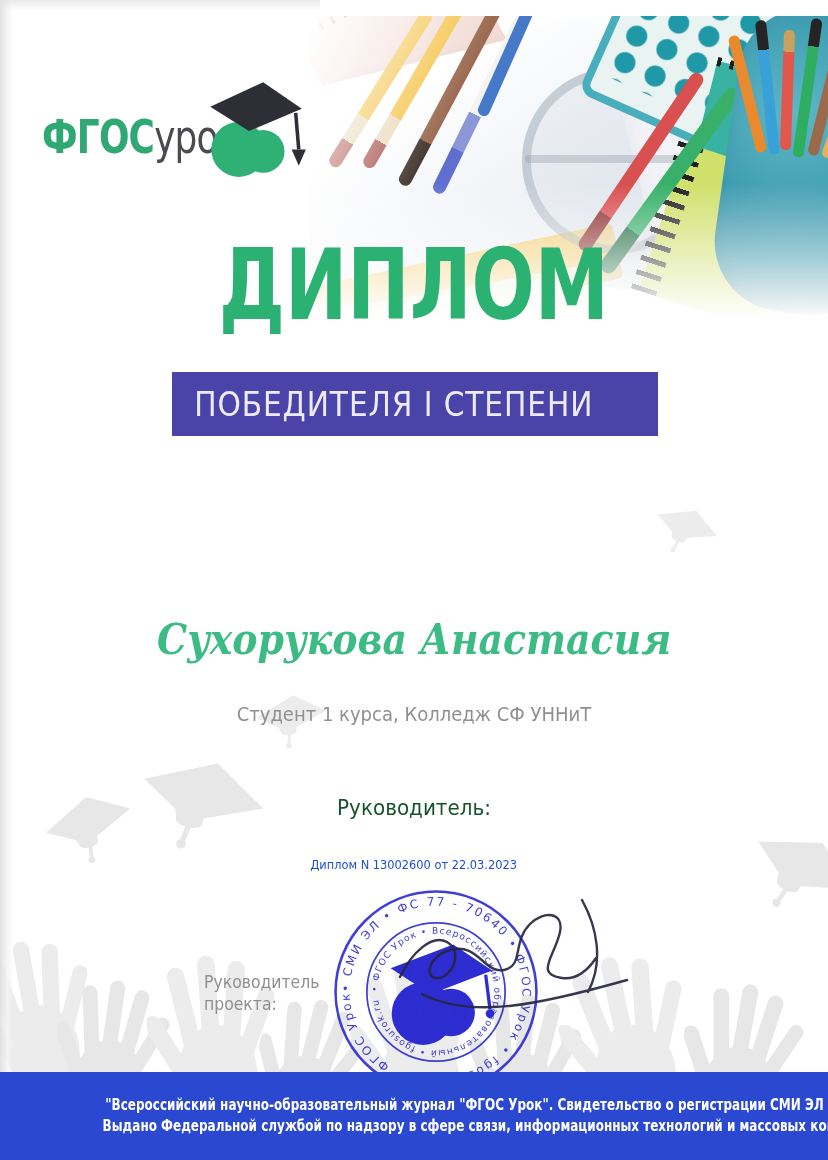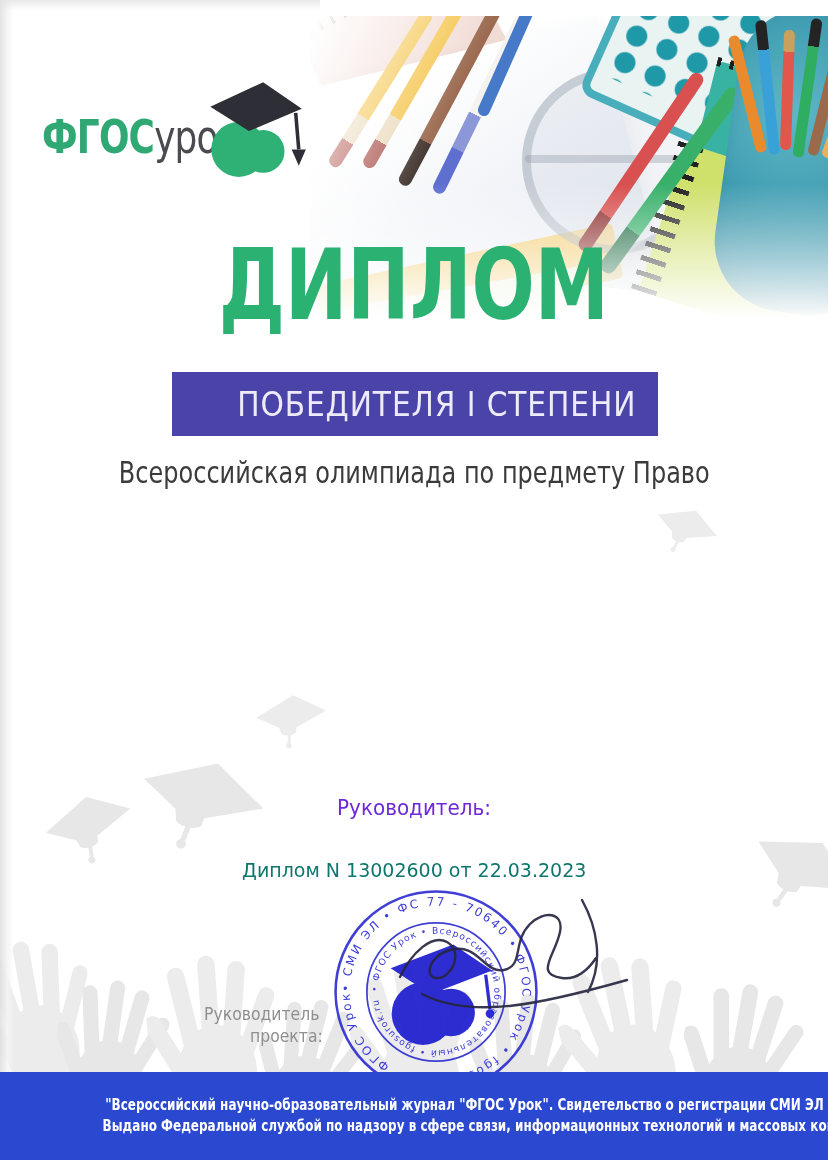--- a/index.html
+++ b/index.html
@@ -74,36 +74,36 @@
   .logo-text{position:absolute;left:42px;top:112px;font-size:46px;line-height:1.1;z-index:4;}
   .logo-text .cx{transform:scaleX(.78);transform-origin:0 50%;}
   .logo-bold{font-weight:bold;color:#2fa873;letter-spacing:-1px;}
   .logo-reg{font-weight:400;color:#4a4a50;letter-spacing:-1px;}
   .logo-icon{position:absolute;left:198px;top:64px;z-index:4;}
 
   
   .t-title{top:234px;font-size:98px;font-weight:bold;color:#2bb273;z-index:4;line-height:1.05;text-align:center;}
   .t-title .cx{transform:scaleX(.76);}
   .banner{position:absolute;left:172px;top:372px;width:486px;height:64px;background:#4a43a8;z-index:4;
-          display:flex;align-items:center;justify-content:flex-end;}
+          display:flex;align-items:center;justify-content:flex-start;}
   .banner .cx{color:#edebfa;font-size:33px;letter-spacing:1px;transform:scaleX(.9);}
   .t-event{top:455px;font-size:30px;color:#3b3b3b;z-index:4;}
   .t-event .cx{transform:scaleX(.8);}
   .t-award-label{top:596px;font-size:19px;color:#3a3a3a;z-index:4;}
   .t-award-label .cx{transform:scaleX(.92);}
   .t-name{top:614px;font-size:43px;color:#3dbb85;z-index:4;
           font-family:"DejaVu Serif","Liberation Serif",serif;font-style:italic;font-weight:bold;}
   .t-name .cx{transform:scaleX(.88);}
   .t-student{top:702px;font-size:20px;color:#8f8f8f;z-index:4;}
   .t-student .cx{transform:scaleX(.9);}
-  .t-head{top:795px;font-size:21px;color:#6d28d9;line-height:27px;z-index:4;}
+  .t-head{top:795px;font-size:21px;color:#14532d;line-height:27px;z-index:4;}
   .t-head .cx{transform:scaleX(.95);}
-  .t-number{top:858px;font-size:20px;color:#0f766e;z-index:4;text-decoration:underline;}
+  .t-number{top:858px;font-size:12px;color:#1d4ed8;z-index:4;text-decoration:underline;}
   .t-number .cx{transform:scaleX(.95);}
-  .t-proj{position:absolute;left:204px;top:971px;font-size:17px;color:#8f8f8f;line-height:22px;z-index:4;text-align:right;margin-top:32px;}
+  .t-proj{position:absolute;left:204px;top:971px;font-size:17px;color:#8f8f8f;line-height:22px;z-index:4;text-align:left;}
   .t-proj .cx{transform:scaleX(.92);transform-origin:0 50%;}
   .t-sign-name{position:absolute;left:528px;top:976px;font-size:18px;color:#8f8f8f;z-index:4;white-space:nowrap;}
   .t-sign-name .cx{transform:scaleX(.92);transform-origin:0 50%;}
 
   
   .stamp{position:absolute;left:328px;top:884px;z-index:4;}
   .stamp text{fill:#2a2ad2;font-family:"DejaVu Sans",sans-serif;}
   .signature{position:absolute;left:392px;top:882px;z-index:4;}
 
   
@@ -229,22 +229,23 @@
     <path d="M96,48 L99,84" stroke="#2e2e36" stroke-width="3.5" fill="none"></path>
     <polygon points="92,84 106,84 99,100" fill="#2e2e36"></polygon>
   </svg>
 
   <h1 class="line t-title" style="margin:0;position:absolute"><span class="cx">ДИПЛОМ</span></h1>
 
   <div class="banner">
       <span class="cx">ПОБЕДИТЕЛЯ I СТЕПЕНИ</span>
     </div>
 
-  <div class="line t-event"><span class="cx">Всероссийская олимпиада по предмету Право</span></div>
-
+
+  <div class="line t-name"><span class="cx">Сухорукова Анастасия</span></div>
+  <div class="line t-student"><span class="cx">Студент 1 курса, Колледж СФ УННиТ</span></div>
 
   <div class="line t-head">
     <div><span class="cx">Руководитель:</span></div>
   </div>
 
   <div class="line t-number"><span class="cx">Диплом N 13002600 от 22.03.2023</span></div>
 
   <div class="t-proj">
     <div><span class="cx">Руководитель</span></div>
     <div><span class="cx">проекта:</span></div>

